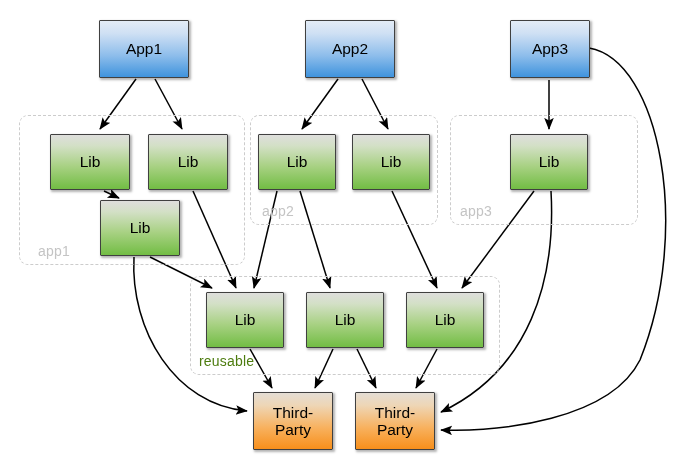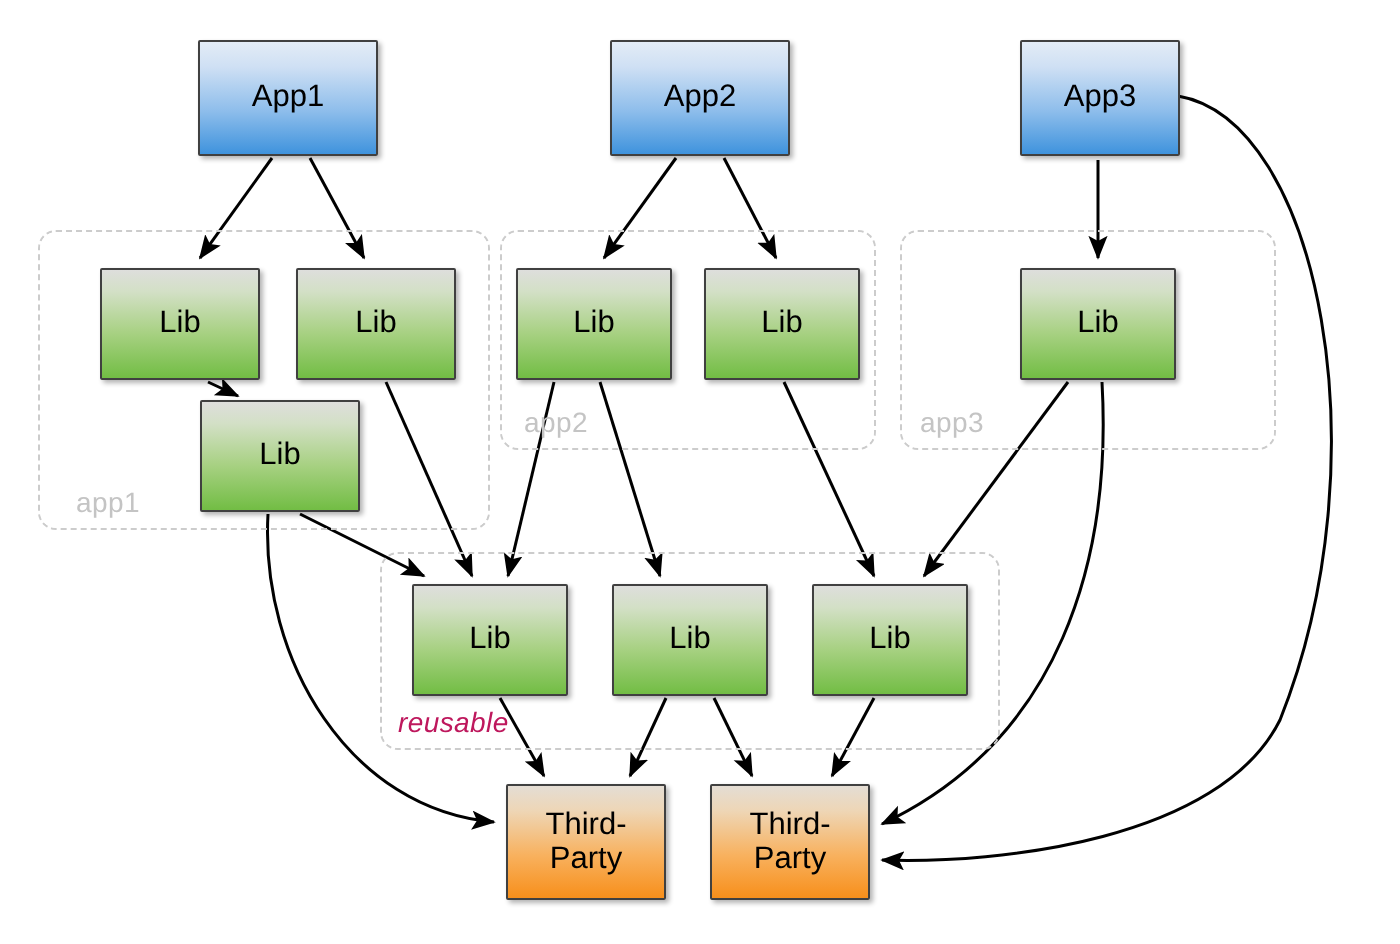--- a/index.html
+++ b/index.html
@@ -105,21 +105,21 @@
   </svg>
 
   <div id="groups-layer">
       <div class="group-box" style="left: 19px; top: 115px; width: 226px; height: 150px; border-color: rgb(204, 204, 204);"></div>
       <div class="group-label" style="left: 38px; top: 243px; color: rgb(196, 196, 196);">app1</div>
       <div class="group-box" style="left: 250px; top: 115px; width: 188px; height: 110px; border-color: rgb(204, 204, 204);"></div>
       <div class="group-label" style="left: 262px; top: 203px; color: rgb(196, 196, 196);">app2</div>
       <div class="group-box" style="left: 450px; top: 115px; width: 188px; height: 110px; border-color: rgb(204, 204, 204);"></div>
       <div class="group-label" style="left: 460px; top: 203px; color: rgb(196, 196, 196);">app3</div>
       <div class="group-box" style="left: 190px; top: 276px; width: 310px; height: 99px; border-color: rgb(204, 204, 204);"></div>
-      <div class="group-label" style="left: 199px; top: 353px; color: #be185d; font-style: italic;">reusable</div>
+      <div class="group-label" style="left: 199px; top: 353px; color: #4d7c0f;">reusable</div>
     </div>
   <div id="nodes-layer">
       <div class="node node-app" style="left: 99px; top: 20px; width: 90px; height: 58px; border-color: rgb(64, 64, 64);">
         <span class="node-label">App1</span>
       </div>
       <div class="node node-app" style="left: 305px; top: 20px; width: 90px; height: 58px; border-color: rgb(64, 64, 64);">
         <span class="node-label">App2</span>
       </div>
       <div class="node node-app" style="left: 510px; top: 20px; width: 80px; height: 58px; border-color: rgb(64, 64, 64);">
         <span class="node-label">App3</span>

